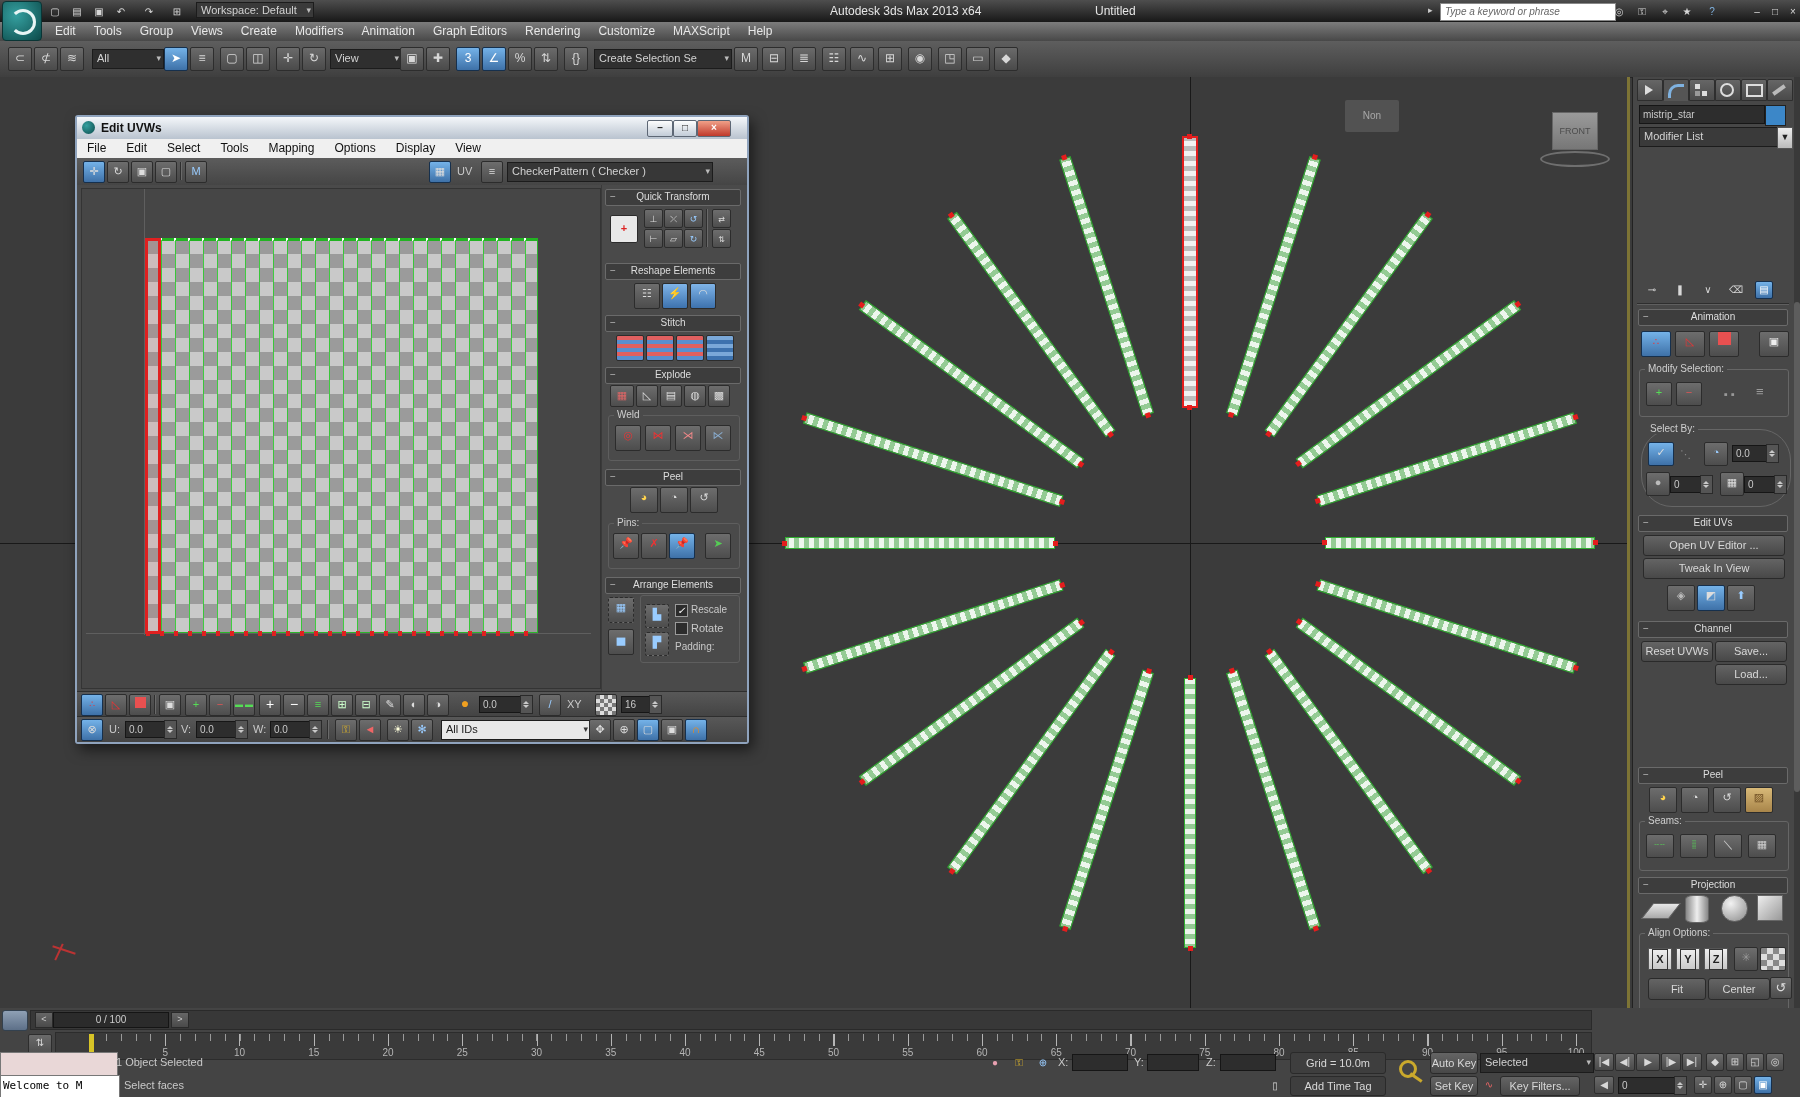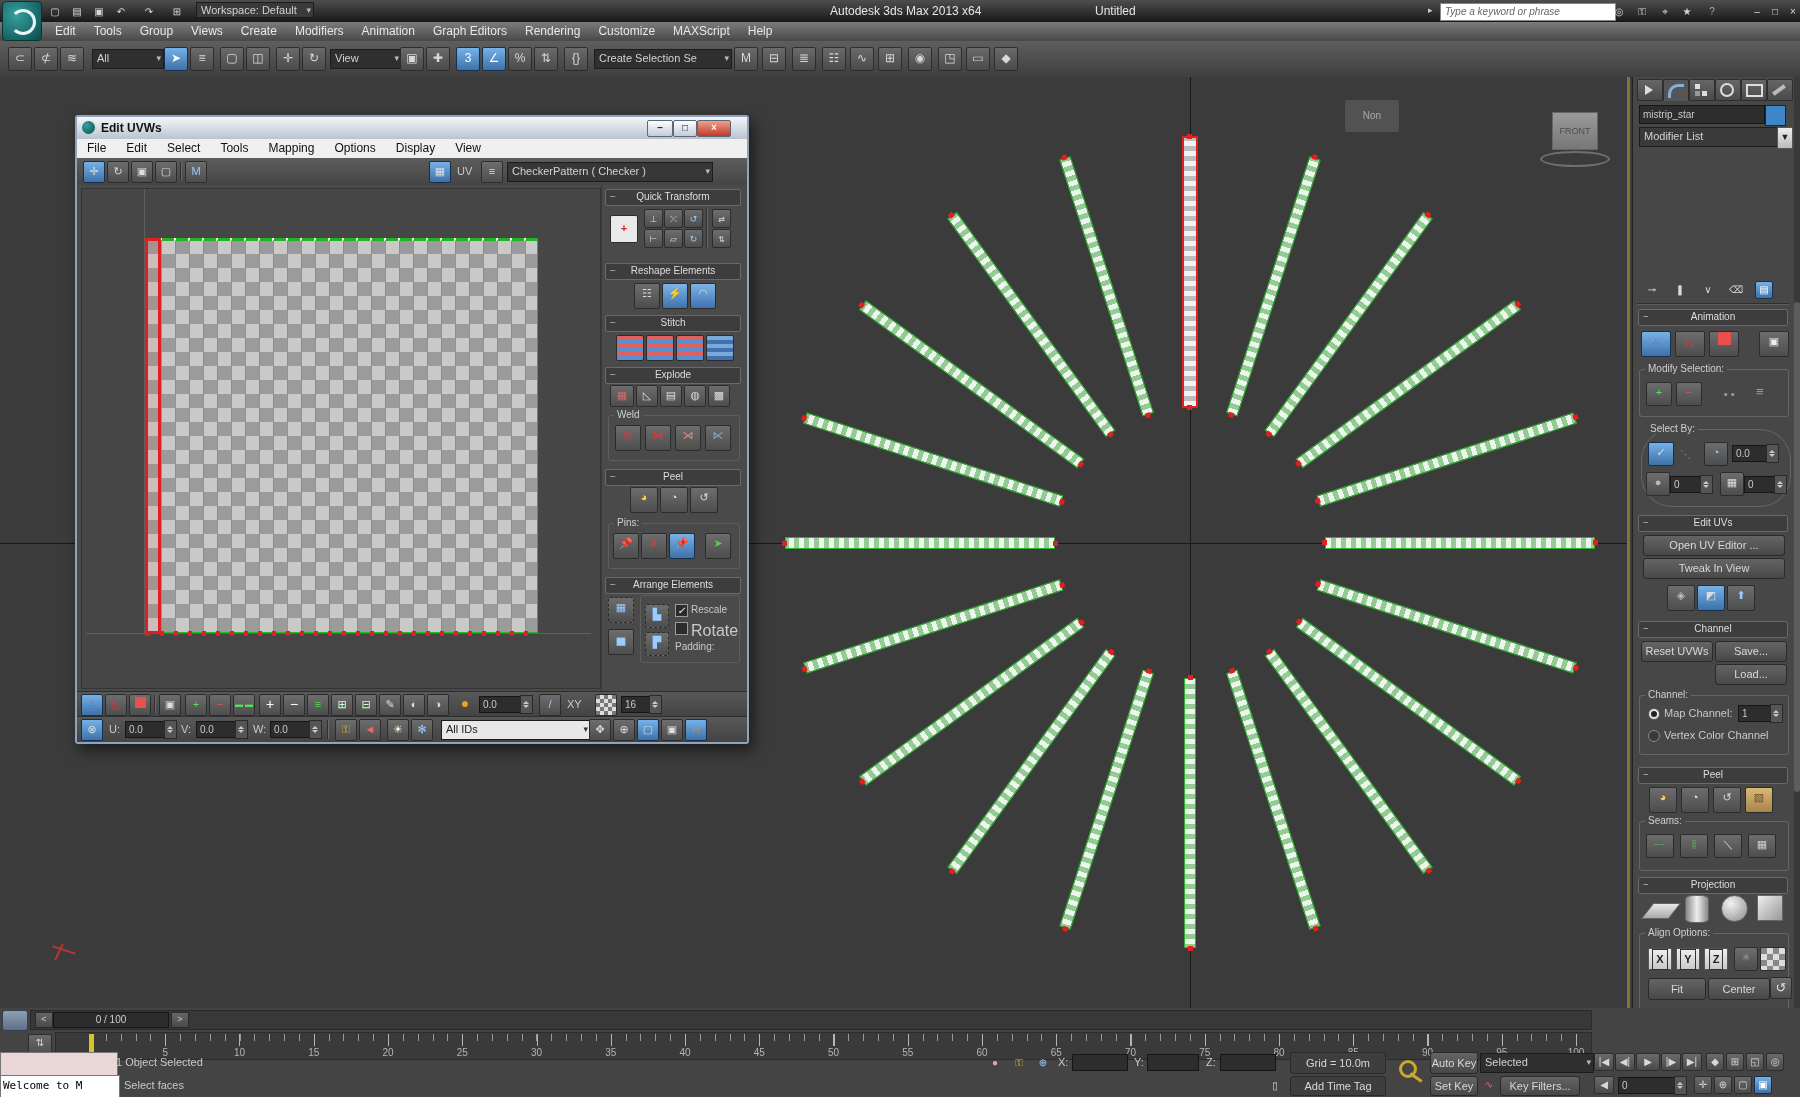--- a/index.html
+++ b/index.html
@@ -330,21 +330,21 @@
         </div>
 
         <div class="rh" style="top:392px;">Arrange Elements</div>
         <span class="mini" style="left:6px;top:412px;width:24px;height:24px;color:#9cf;border-style:dashed;">▦</span>
         <span class="mini" style="left:6px;top:444px;width:24px;height:24px;color:#9cf;">▅</span>
         <div class="gb" style="left:38px;top:410px;width:98px;height:66px;">
           <span class="mini" style="left:4px;top:8px;width:22px;height:22px;border-style:dashed;color:#9cf;">▙</span>
           <span class="cb" style="left:34px;top:8px;"><i>✓</i></span>
           <span class="lbl" style="left:50px;top:8px;font-size:10px;">Rescale</span>
           <span class="cb" style="left:34px;top:26px;"></span>
-          <span class="lbl" style="left:50px;top:26px;font-size:16px;">Rotate</span>
+          <span class="lbl" style="left:50px;top:26px;font-size:11px;">Rotate</span>
           <span class="mini" style="left:4px;top:36px;width:22px;height:22px;border-style:dashed;color:#9cf;">▛</span>
           <span class="lbl" style="left:34px;top:45px;font-size:10px;">Padding:</span>
         </div>
       </div>
     </div>
 
     <div class="uvw-bar1">
       <span class="mini on" style="left:4px;top:2px;color:#e33;font-size:9px;">∴</span>
       <span class="mini red" style="left:28px;top:2px;">◺</span>
       <span class="mini" style="left:52px;top:2px;"><i style="display:inline-block;width:11px;height:11px;background:#e85050;"></i></span>
@@ -465,29 +465,20 @@
     <span class="pb" style="left:10px;top:458px;width:140px;height:19px;line-height:19px;">Open UV Editor ...</span>
     <span class="pb" style="left:10px;top:481px;width:140px;height:19px;line-height:19px;">Tweak In View</span>
     <span class="mini" style="left:34px;top:508px;width:26px;height:24px;color:#bbb;">◈</span>
     <span class="mini on" style="left:64px;top:508px;width:26px;height:24px;">◩</span>
     <span class="mini" style="left:94px;top:508px;width:26px;height:24px;color:#9cf;">⬆</span>
 
     <div class="rh" style="top:544px;width:148px;left:5px;">Channel</div>
     <span class="pb" style="left:8px;top:564px;width:70px;height:19px;line-height:19px;">Reset UVWs</span>
     <span class="pb" style="left:82px;top:564px;width:70px;height:19px;line-height:19px;">Save...</span>
     <span class="pb" style="left:82px;top:587px;width:70px;height:19px;line-height:19px;">Load...</span>
-    <div class="gb" style="left:6px;top:618px;width:148px;height:58px;border-color:#666;">
-      <b style="background:#474747;">Channel:</b>
-      <span class="rd on" style="left:8px;top:12px;"></span>
-      <span class="lbl" style="left:24px;top:11px;">Map Channel:</span>
-      <span class="fld" style="left:98px;top:9px;width:28px;">1</span>
-      <span class="sp" style="left:130px;top:8px;"></span>
-      <span class="rd off" style="left:8px;top:34px;"></span>
-      <span class="lbl" style="left:24px;top:33px;">Vertex Color Channel</span>
-    </div>
 
     <div class="rh" style="top:690px;width:148px;left:5px;">Peel</div>
     <span class="mini" style="left:16px;top:710px;width:26px;height:24px;color:#ffd34d;">◕</span>
     <span class="mini" style="left:48px;top:710px;width:26px;height:24px;">◔</span>
     <span class="mini" style="left:80px;top:710px;width:26px;height:24px;">↺</span>
     <span class="mini" style="left:112px;top:710px;width:26px;height:24px;background:linear-gradient(#d8b978,#a8854a);color:#6a4a20;">▨</span>
     <div class="gb" style="left:6px;top:744px;width:148px;height:48px;border-color:#666;">
       <b style="background:#474747;">Seams:</b>
       <span class="mini flat" style="left:6px;top:12px;width:26px;height:22px;color:#5d5;font-size:8px;letter-spacing:1px;">╌╌</span>
       <span class="mini flat" style="left:40px;top:12px;width:26px;height:22px;color:#5d5;font-size:8px;">⸽⸽</span>

